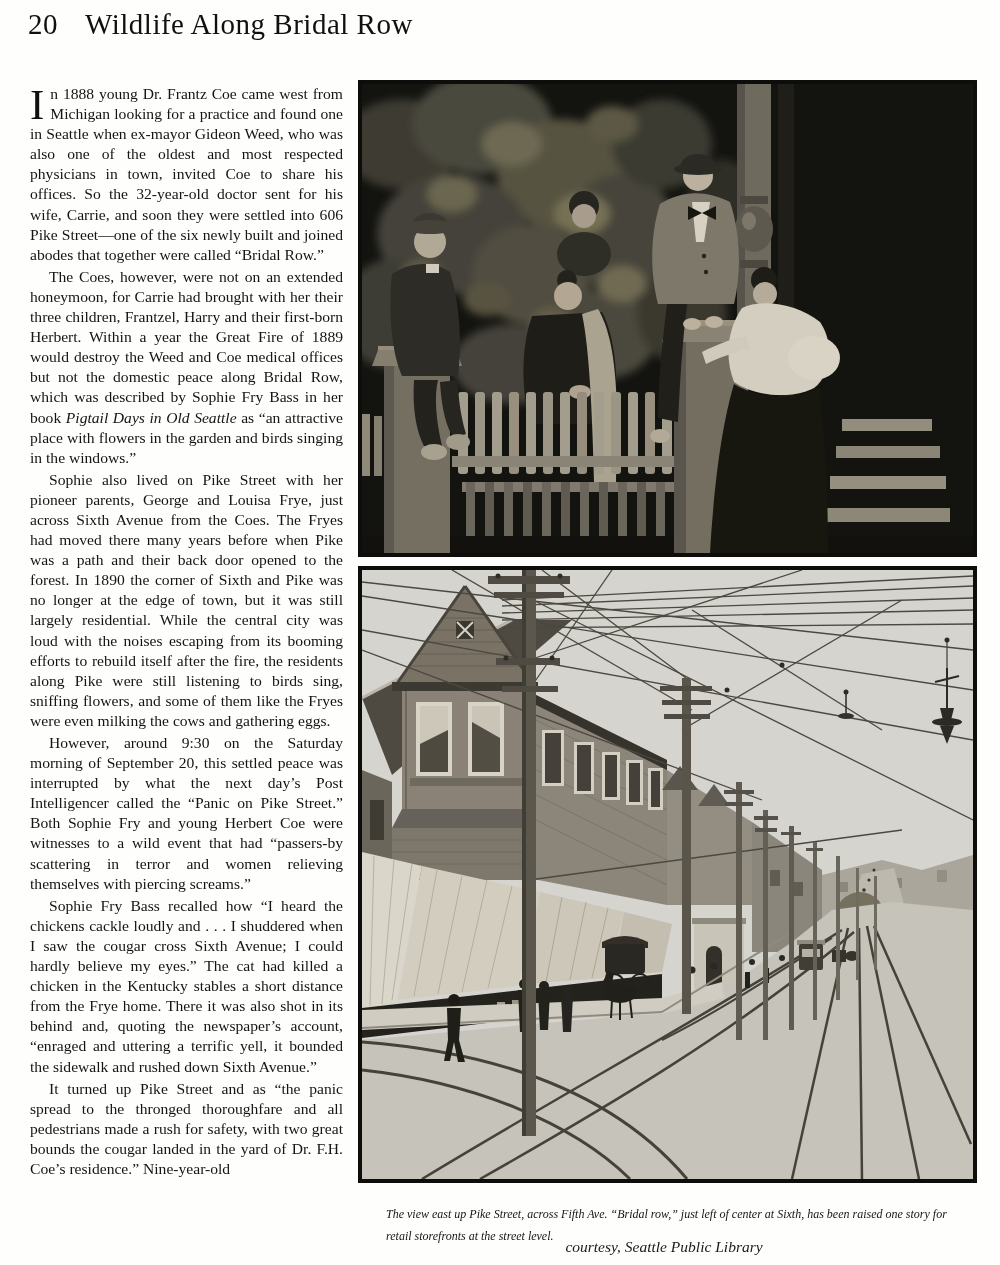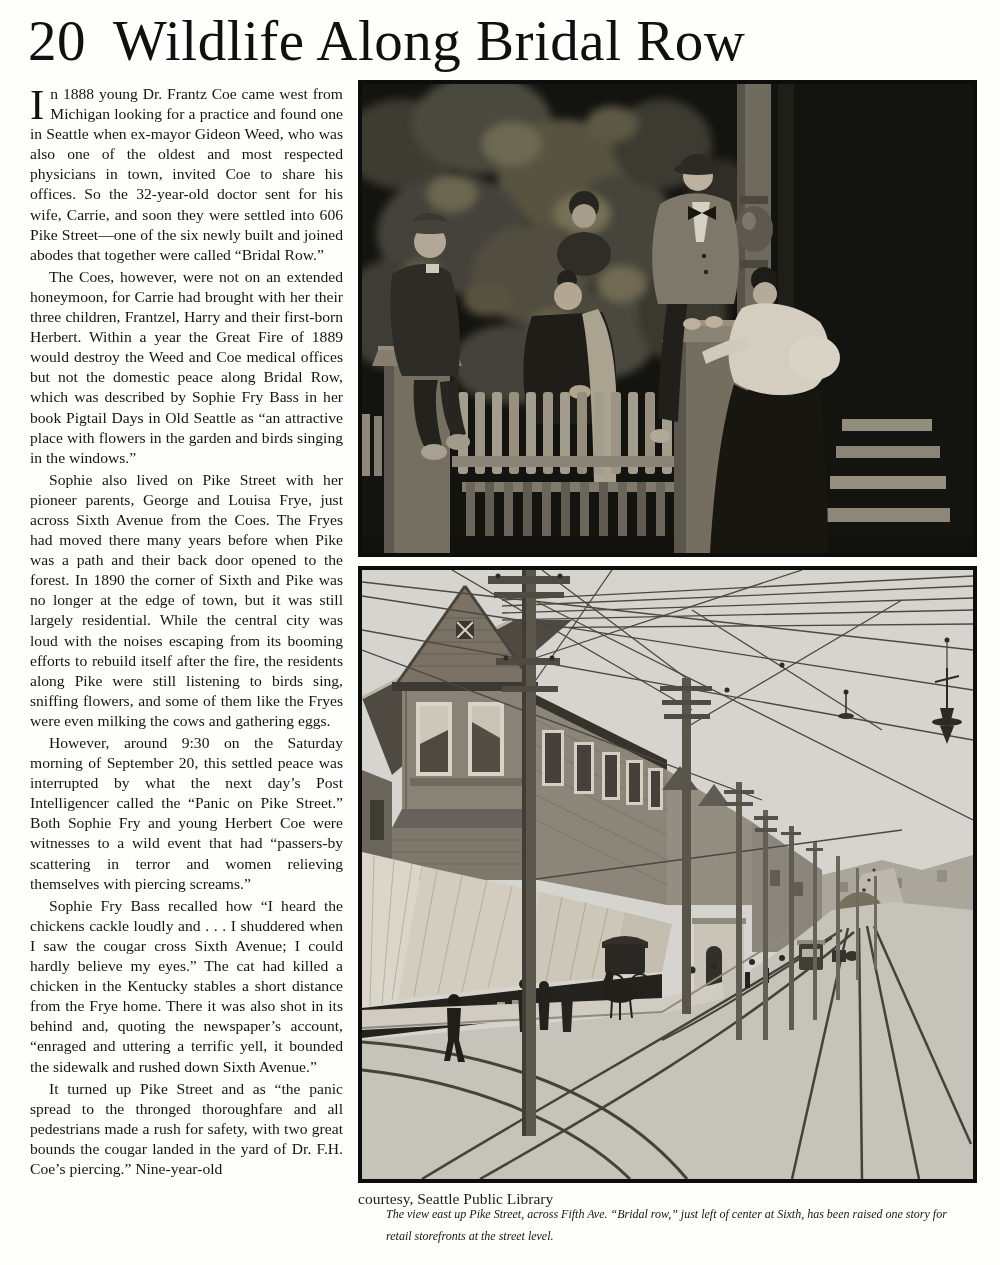--- a/index.html
+++ b/index.html
@@ -3,63 +3,63 @@
 <meta charset="utf-8">
 <style>
   html,body{margin:0;padding:0;}
   body{
     width:1000px;height:1265px;position:relative;
     background:#fefefc;color:#121212;
     font-family:"Liberation Serif","DejaVu Serif",serif;
     overflow:hidden;
   }
   .title-row{
-    position:absolute;left:28px;top:8px;font-size:57px;letter-spacing:.5px;
+    position:absolute;left:28px;top:8px;font-size:29px;letter-spacing:.5px;
     color:#101010;white-space:nowrap;
   }
   .chapter-num{margin-right:27px;}
   .column{
     position:absolute;left:30px;top:84px;width:313px;
     font-size:15.6px;line-height:20.1px;text-align:justify;color:#141414;
   }
   .column p{margin:0;}
   .column p + p{margin-top:2px;text-indent:19px;}
   .dropcap{
     float:left;font-size:43px;line-height:35px;padding:3px 6px 0 0;color:#101010;
   }
-  .italic{}
+  .italic{font-style:italic;}
   .photo{
     position:absolute;border:4px solid #0d0d0b;background:#131310;line-height:0;
   }
   #photo1{left:358px;top:80px;width:611px;height:469px;}
   #photo2{left:358px;top:566px;width:611px;height:609px;background:#d5d4ce;}
   .credit{
-    position:absolute;left:358px;top:1190px;width:612px;text-align:left;
-    font-size:15.5px;color:#1a1a1a;
+    position:absolute;left:358px;top:1238px;width:612px;text-align:center;
+    font-style:italic;font-size:15.5px;color:#1a1a1a;
   }
   .caption{
     position:absolute;left:386px;top:1203px;width:578px;
     font-style:italic;font-size:12px;line-height:22px;color:#141414;
   }
   svg{display:block;}
 </style>
 </head>
 <body>
 
 <div class="title-row">
   <span class="chapter-num">20</span><span>Wildlife Along Bridal Row</span>
 </div>
 
 <div class="column">
   <p><span class="dropcap">I</span><span>n 1888 young Dr. Frantz Coe came west from Michigan looking for a practice and found one in Seattle when ex-mayor Gideon Weed, who was also one of the oldest and most respected physicians in town, invited Coe to share his offices. So the 32-year-old doctor sent for his wife, Carrie, and soon they were settled into 606 Pike Street—one of the six newly built and joined abodes that together were called “Bridal Row.”</span></p>
   <p><span>The Coes, however, were not on an extended honeymoon, for Carrie had brought with her their three children, Frantzel, Harry and their first-born Herbert. Within a year the Great Fire of 1889 would destroy the Weed and Coe medical offices but not the domestic peace along Bridal Row, which was described by Sophie Fry Bass in her book </span><span class="italic">Pigtail Days in Old Seattle</span><span> as “an attractive place with flowers in the garden and birds singing in the windows.”</span></p>
   <p><span>Sophie also lived on Pike Street with her pioneer parents, George and Louisa Frye, just across Sixth Avenue from the Coes. The Fryes had moved there many years before when Pike was a path and their back door opened to the forest. In 1890 the corner of Sixth and Pike was no longer at the edge of town, but it was still largely residential. While the central city was loud with the noises escaping from its booming efforts to rebuild itself after the fire, the residents along Pike were still listening to birds sing, sniffing flowers, and some of them like the Fryes were even milking the cows and gathering eggs.</span></p>
   <p><span>However, around 9:30 on the Saturday morning of September 20, this settled peace was interrupted by what the next day’s Post Intelligencer called the “Panic on Pike Street.” Both Sophie Fry and young Herbert Coe were witnesses to a wild event that had “passers-by scattering in terror and women relieving themselves with piercing screams.”</span></p>
   <p><span>Sophie Fry Bass recalled how “I heard the chickens cackle loudly and . . . I shuddered when I saw the cougar cross Sixth Avenue; I could hardly believe my eyes.” The cat had killed a chicken in the Kentucky stables a short distance from the Frye home. There it was also shot in its behind and, quoting the newspaper’s account, “enraged and uttering a terrific yell, it bounded the sidewalk and rushed down Sixth Avenue.”</span></p>
-  <p><span>It turned up Pike Street and as “the panic spread to the thronged thoroughfare and all pedestrians made a rush for safety, with two great bounds the cougar landed in the yard of Dr. F.H. Coe’s piercing.” Nine-year-old</span></p>
+  <p><span>It turned up Pike Street and as “the panic spread to the thronged thoroughfare and all pedestrians made a rush for safety, with two great bounds the cougar landed in the yard of Dr. F.H. Coe’s residence.” Nine-year-old</span></p>
 </div>
 
 <div class="photo" id="photo1">
 <svg width="100%" height="100%" viewBox="0 0 611 469" preserveAspectRatio="none">
   <defs>
         <filter id="fb" x="-20%" y="-20%" width="140%" height="140%">
           <feGaussianBlur stdDeviation="4"></feGaussianBlur>
         </filter>
       </defs>
   <rect x="0" y="0" width="611" height="469" fill="#131310"></rect>

